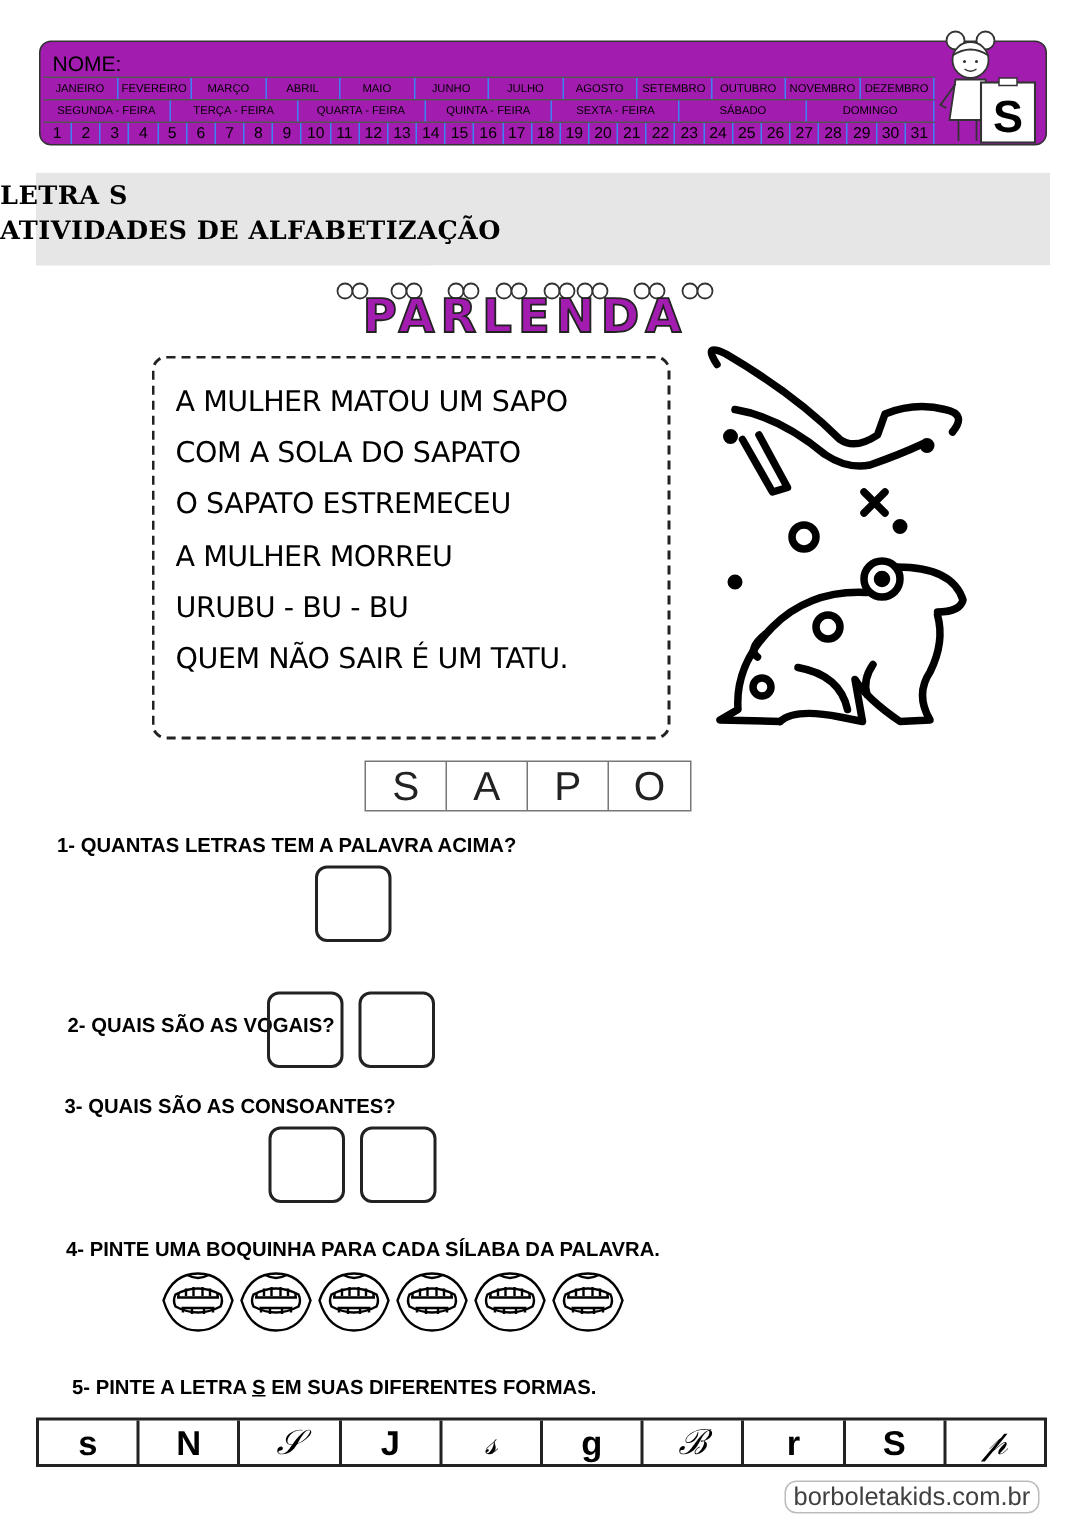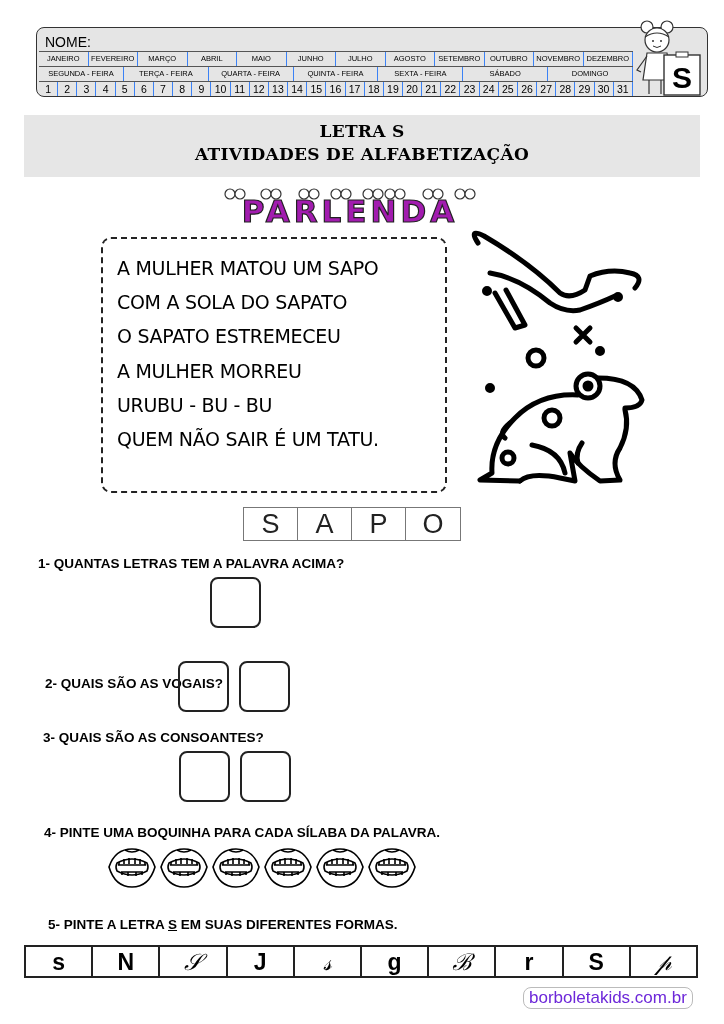--- a/index.html
+++ b/index.html
@@ -2,42 +2,42 @@
 <html><head>
   <meta charset="utf-8">
   <style>
     * { box-sizing: border-box; margin: 0; padding: 0; }
     html, body { width: 724px; height: 1024px; background: #fff; overflow: hidden; }
     body { position: relative; font-family: "Liberation Sans", sans-serif; color: #000; }
 
     
     .hdr {
       position: absolute; left: 26px; top: 27px; width: 672px; height: 70px;
-      border: 1.5px solid #333; border-radius: 8px; background: #e5e5e5; margin-left: 10px;
+      border: 1.5px solid #333; border-radius: 8px; background: #a21caf;
     }
     .hdr-name { position: absolute; left: 8px; top: 6px; font-size: 14px; }
     .hdr-grid { position: absolute; left: 2px; top: 23px; width: 594px; }
     .hdr-row { display: flex; border-top: 1px solid #555; }
     .hdr-row > div {
       border-right: 1px solid #3b82f6; text-align: center; white-space: nowrap; overflow: hidden;
     }
     .hdr-row.months > div { flex: 1; font-size: 7.5px; height: 14px; line-height: 14px; }
     .hdr-row.weekdays > div { flex: 1; font-size: 7.5px; height: 14px; line-height: 14px; }
     .hdr-row.days { border-bottom: none; }
     .hdr-row.days > div { flex: 1; font-size: 10.5px; height: 14px; line-height: 14px; }
     .hdr-mascot { position: absolute; right: 2px; top: -8px; width: 78px; height: 78px; }
 
     
     .band {
       position: absolute; left: 24px; top: 115px; width: 676px; height: 62px;
       background: #e6e6e6;
       clip-path: polygon(0 0, 100% 0, 100% 100%, 40% 100%, 0 112%);
     }
     .band-title {
-      position: absolute; left: 0; top: 120px; width: 724px; text-align: center;
+      position: absolute; left: 0; top: 120px; width: 724px; text-align: left;
       font-family: "DejaVu Serif", serif; font-weight: bold; font-size: 17px; line-height: 23px;
       letter-spacing: 0.3px;
     }
 
     
     .parlenda {
       position: absolute; left: 210px; top: 193px; width: 280px; text-align: center;
       font-family: "DejaVu Sans", sans-serif; font-weight: bold; font-size: 31px; letter-spacing: 4px;
       color: #a21caf; -webkit-text-stroke: 1.2px #222;
     }
@@ -79,21 +79,21 @@
       border: 2px solid #222; display: flex;
     }
     .strip div {
       flex: 1; border-right: 2px solid #222; text-align: center;
       font-weight: bold; font-size: 23px; line-height: 31px; overflow: hidden;
     }
     .strip div:last-child { border-right: none; }
     .strip .script { font-family: "DejaVu Serif", serif; font-weight: normal; font-style: italic; }
 
     .footer {
-      position: absolute; left: 523px; top: 987px; font-size: 17px; color: #6d28d9;
+      position: absolute; left: 523px; top: 987px; font-size: 17px; color: #404040;
       padding: 0 5px; border: 1px solid #bbb; border-radius: 8px; background: #fff;
     }
   </style>
 </head>
 <body>
 
 <div class="hdr">
   <div class="hdr-name">NOME:</div>
   <div class="hdr-grid">
     <div class="hdr-row months">

